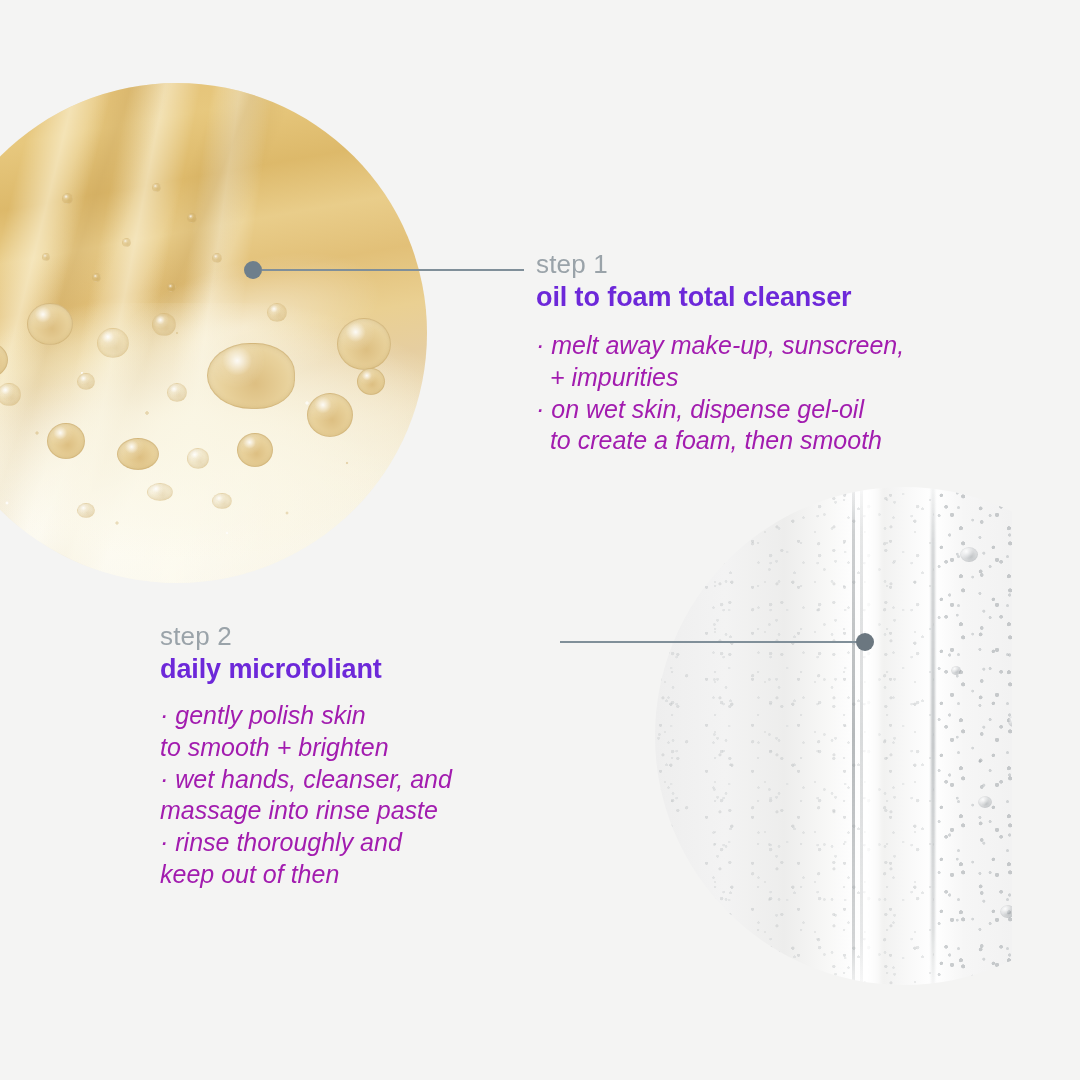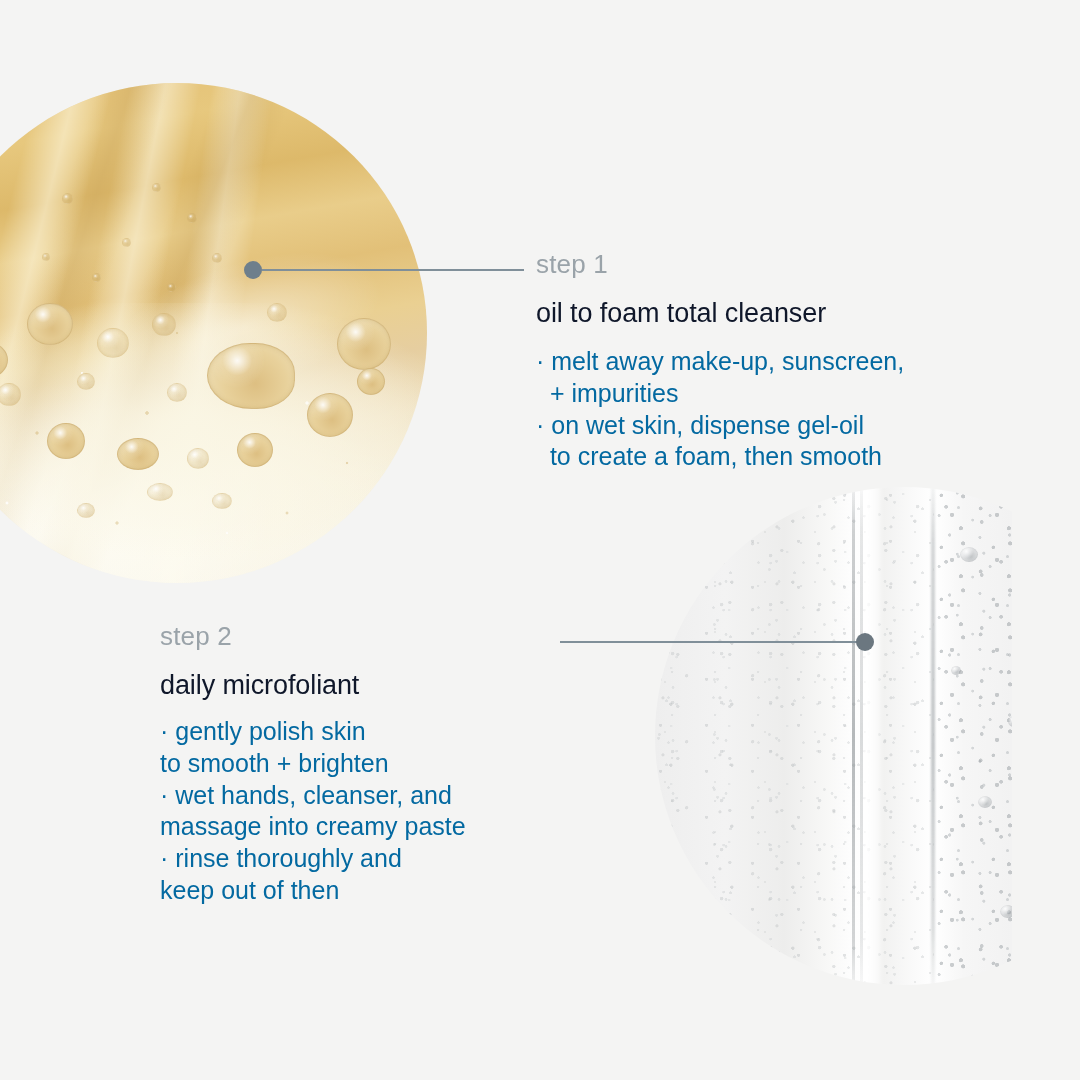--- a/index.html
+++ b/index.html
@@ -262,32 +262,33 @@
   #step2-block { left: 160px; top: 622px; width: 384px; text-align: left; }
 
   .step-label {
     font-size: 26px;
     color: #9aa3a9;
     letter-spacing: .2px;
     line-height: 1.12;
   }
   .step-title {
     font-size: 27px;
-    font-weight: normal;
-    color: #0f172a;
+    font-weight: bold;
+    color: #6d28d9;
     letter-spacing: -.1px;
     line-height: 1.22;
-    margin-top: 18px;
+    margin-top: 2px;
   }
   .bullets {
     margin-top: 16px;
     font-size: 25px;
-    color: #0369a1;
+    color: #a21caf;
     line-height: 1.27;
     letter-spacing: 0;
+    font-style: italic;
   }
   .bullets .b-line { white-space: pre; }
   #step2-block .bullets { margin-top: 14px; }
 </style>
 </head>
 <body>
 
 <div id="canvas">
 
   <div class="swatch" id="gold-swatch">
@@ -370,19 +371,19 @@
     </div>
   </div>
 
   <div class="block" id="step2-block">
     <div class="step-label">step 2</div>
     <div class="step-title">daily microfoliant</div>
     <div class="bullets">
       <div class="b-line">· gently polish skin</div>
       <div class="b-line">to smooth + brighten</div>
       <div class="b-line">· wet hands, cleanser, and</div>
-      <div class="b-line">massage into creamy paste</div>
+      <div class="b-line">massage into rinse paste</div>
       <div class="b-line">· rinse thoroughly and</div>
       <div class="b-line">keep out of then</div>
     </div>
   </div>
 
 </div>
 
 </body></html>

